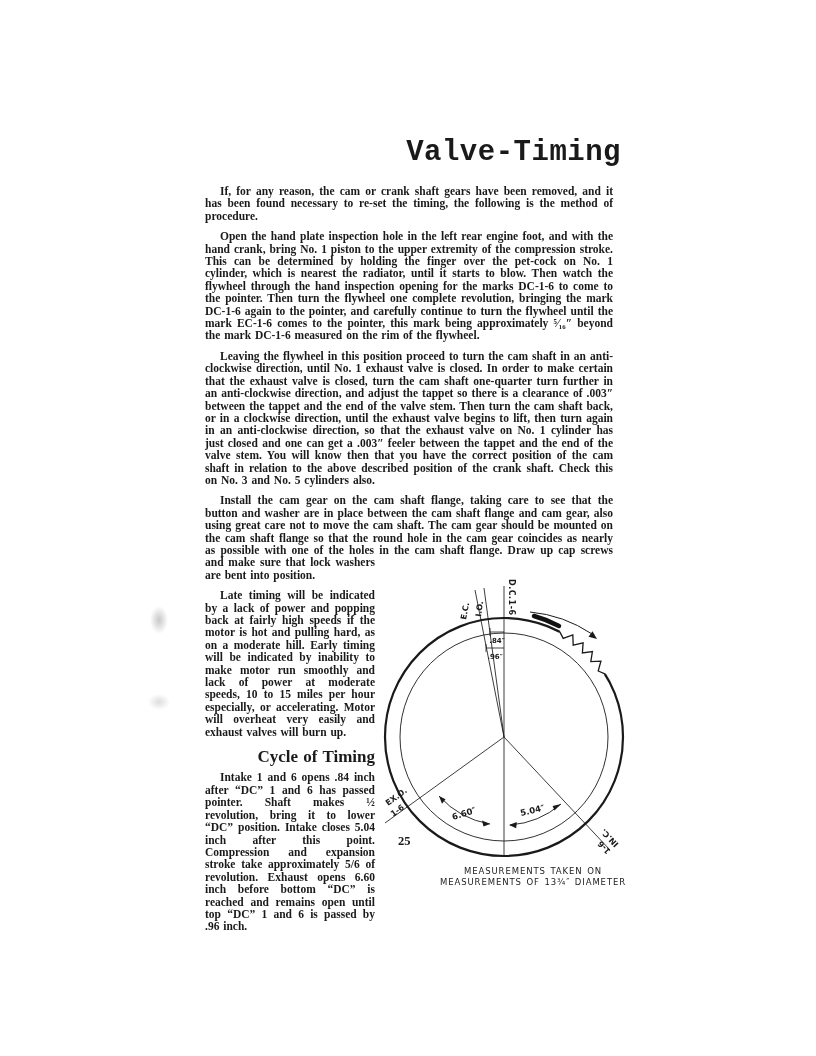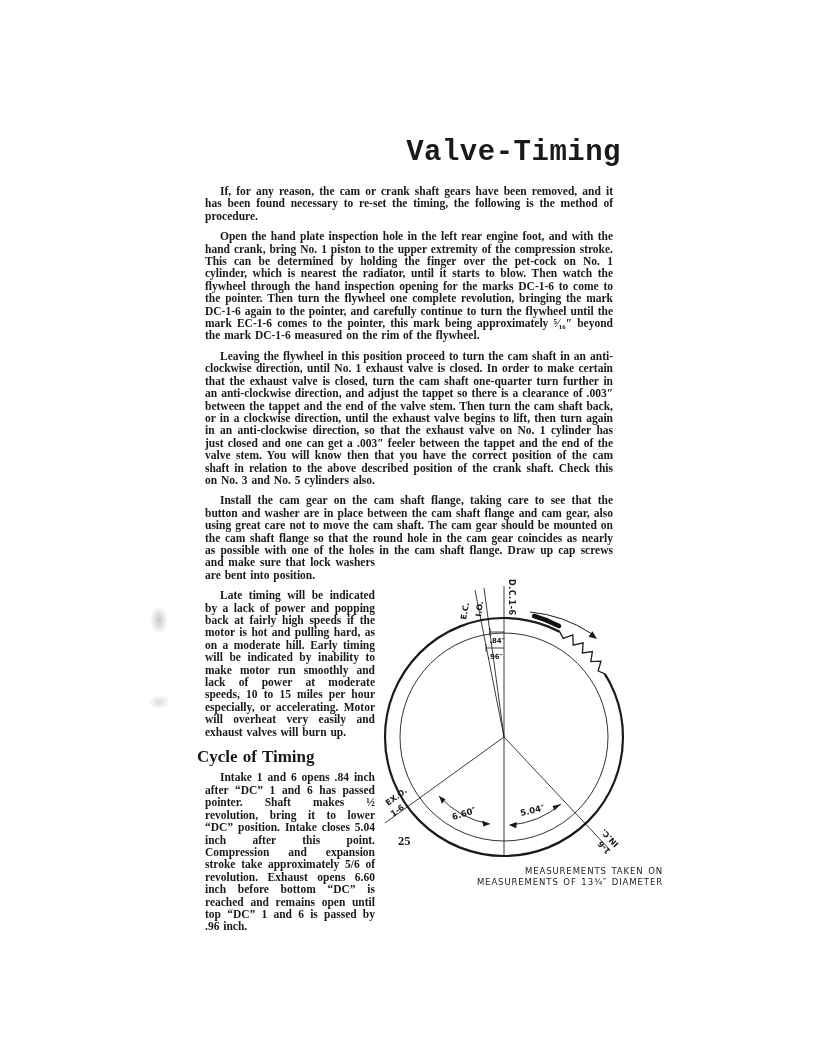--- a/index.html
+++ b/index.html
@@ -28,42 +28,42 @@
     font-size:11.5px;
     line-height:12.4px;
     font-weight:bold;
     text-align:justify;
     word-spacing:1px;
   }
   .body-copy p{margin:8px;text-indent:15px;}
   .section-heading{
     font-size:17px;
     font-weight:bold;
-    text-align:left;
+    text-align:right;
     margin:13px 0 7px 0;
   }
   .figure-float{
     float:right;
     width:292px;
     height:372px;
     margin:14px -62px 0 8px;
     text-align:left;
     text-indent:0;
   }
   .figure-float svg{display:block;}
   .fig-caption{
     width:260px;
     padding-left:20px;
     margin-top:4px;
     font-family:"DejaVu Sans","Liberation Sans",sans-serif;
     font-weight:normal;
     font-size:8.5px;
     letter-spacing:0.9px;
     line-height:10.5px;
-    text-align:right;
+    text-align:center;
     color:#222;
     word-spacing:1px;
   }
   .page-number{
     position:absolute;
     left:398px;top:834px;
     width:30px;
     text-align:left;
     font-size:12.5px;
     font-weight:bold;

